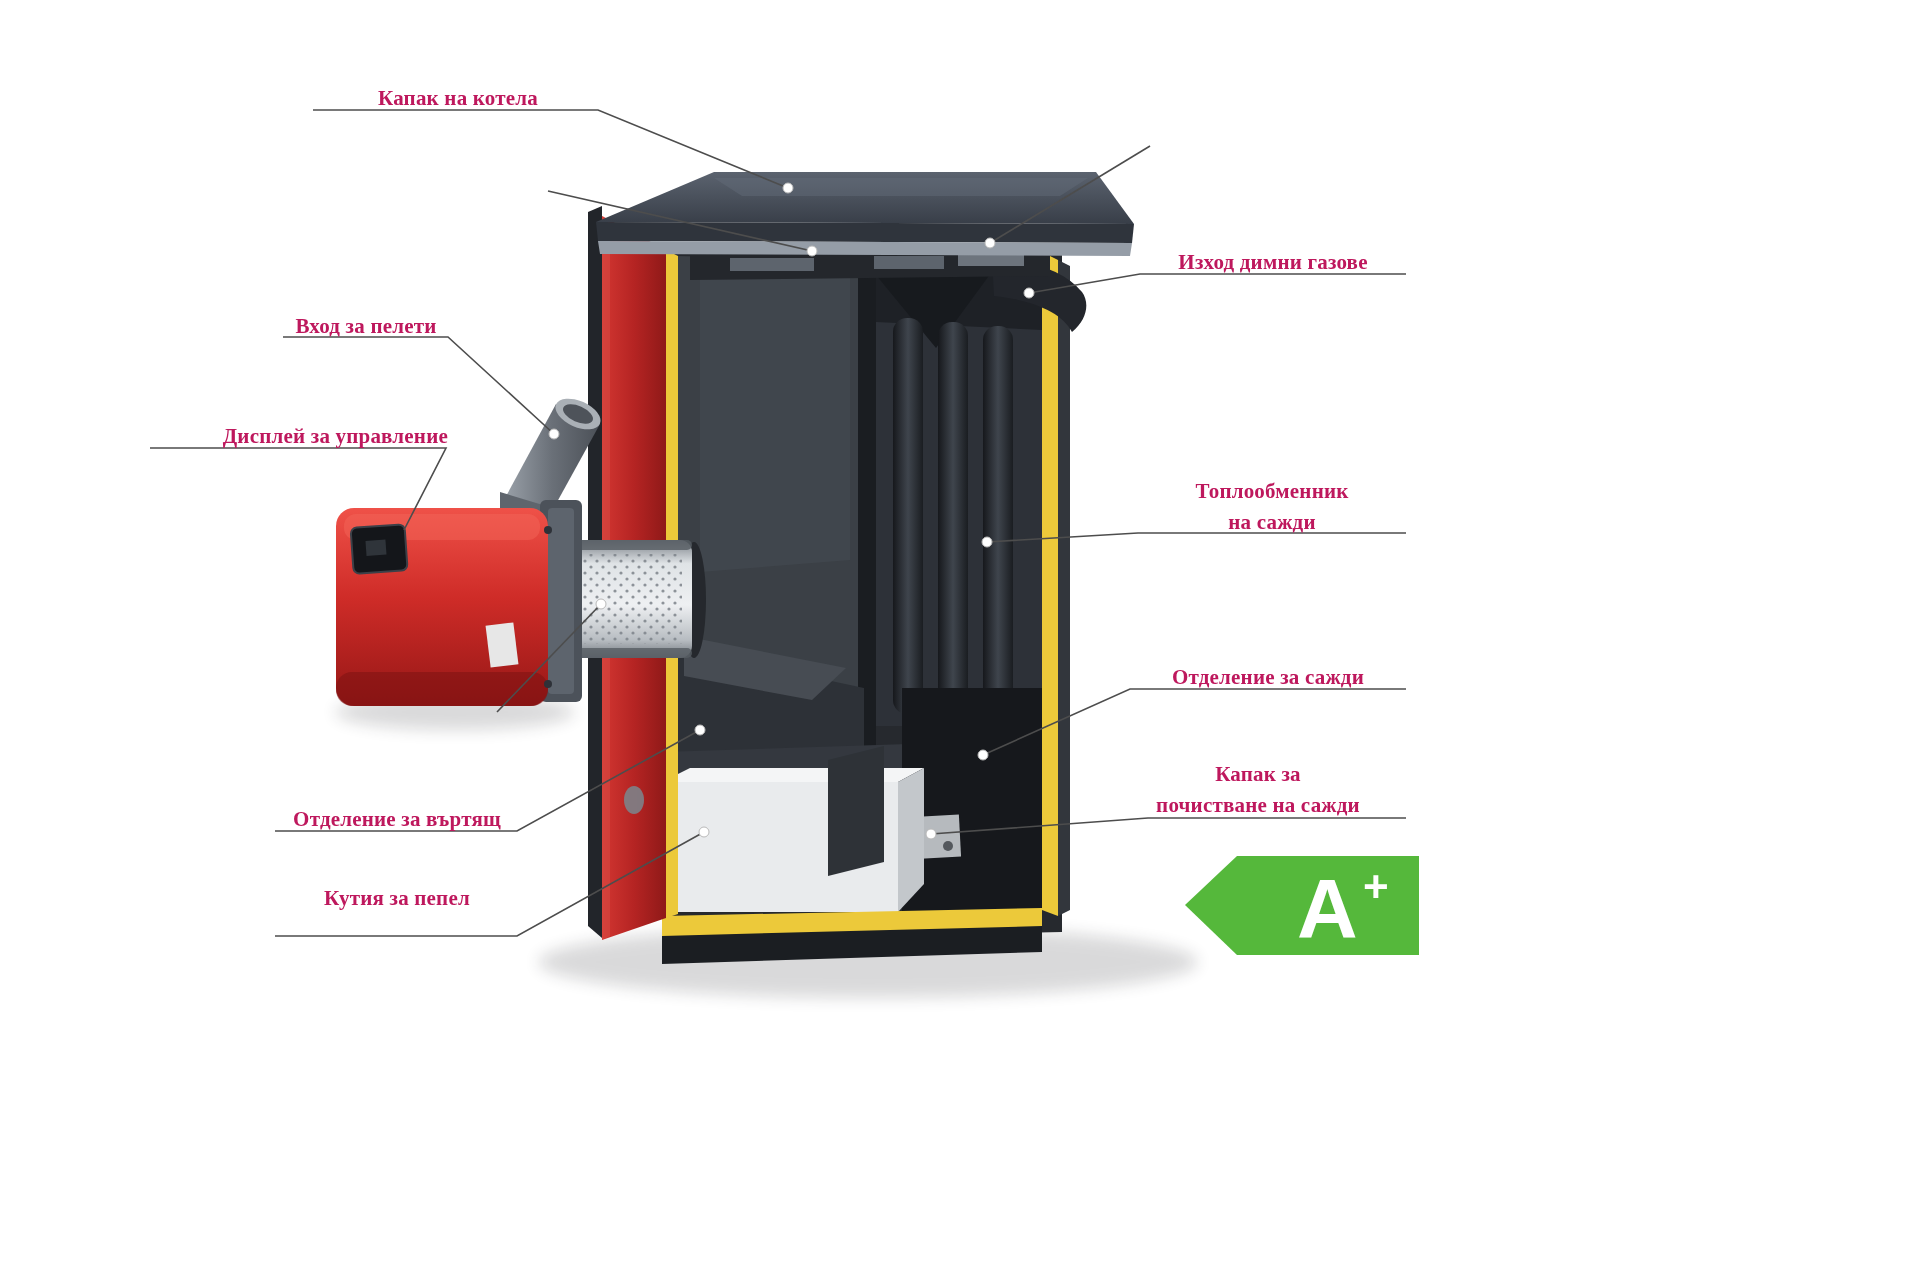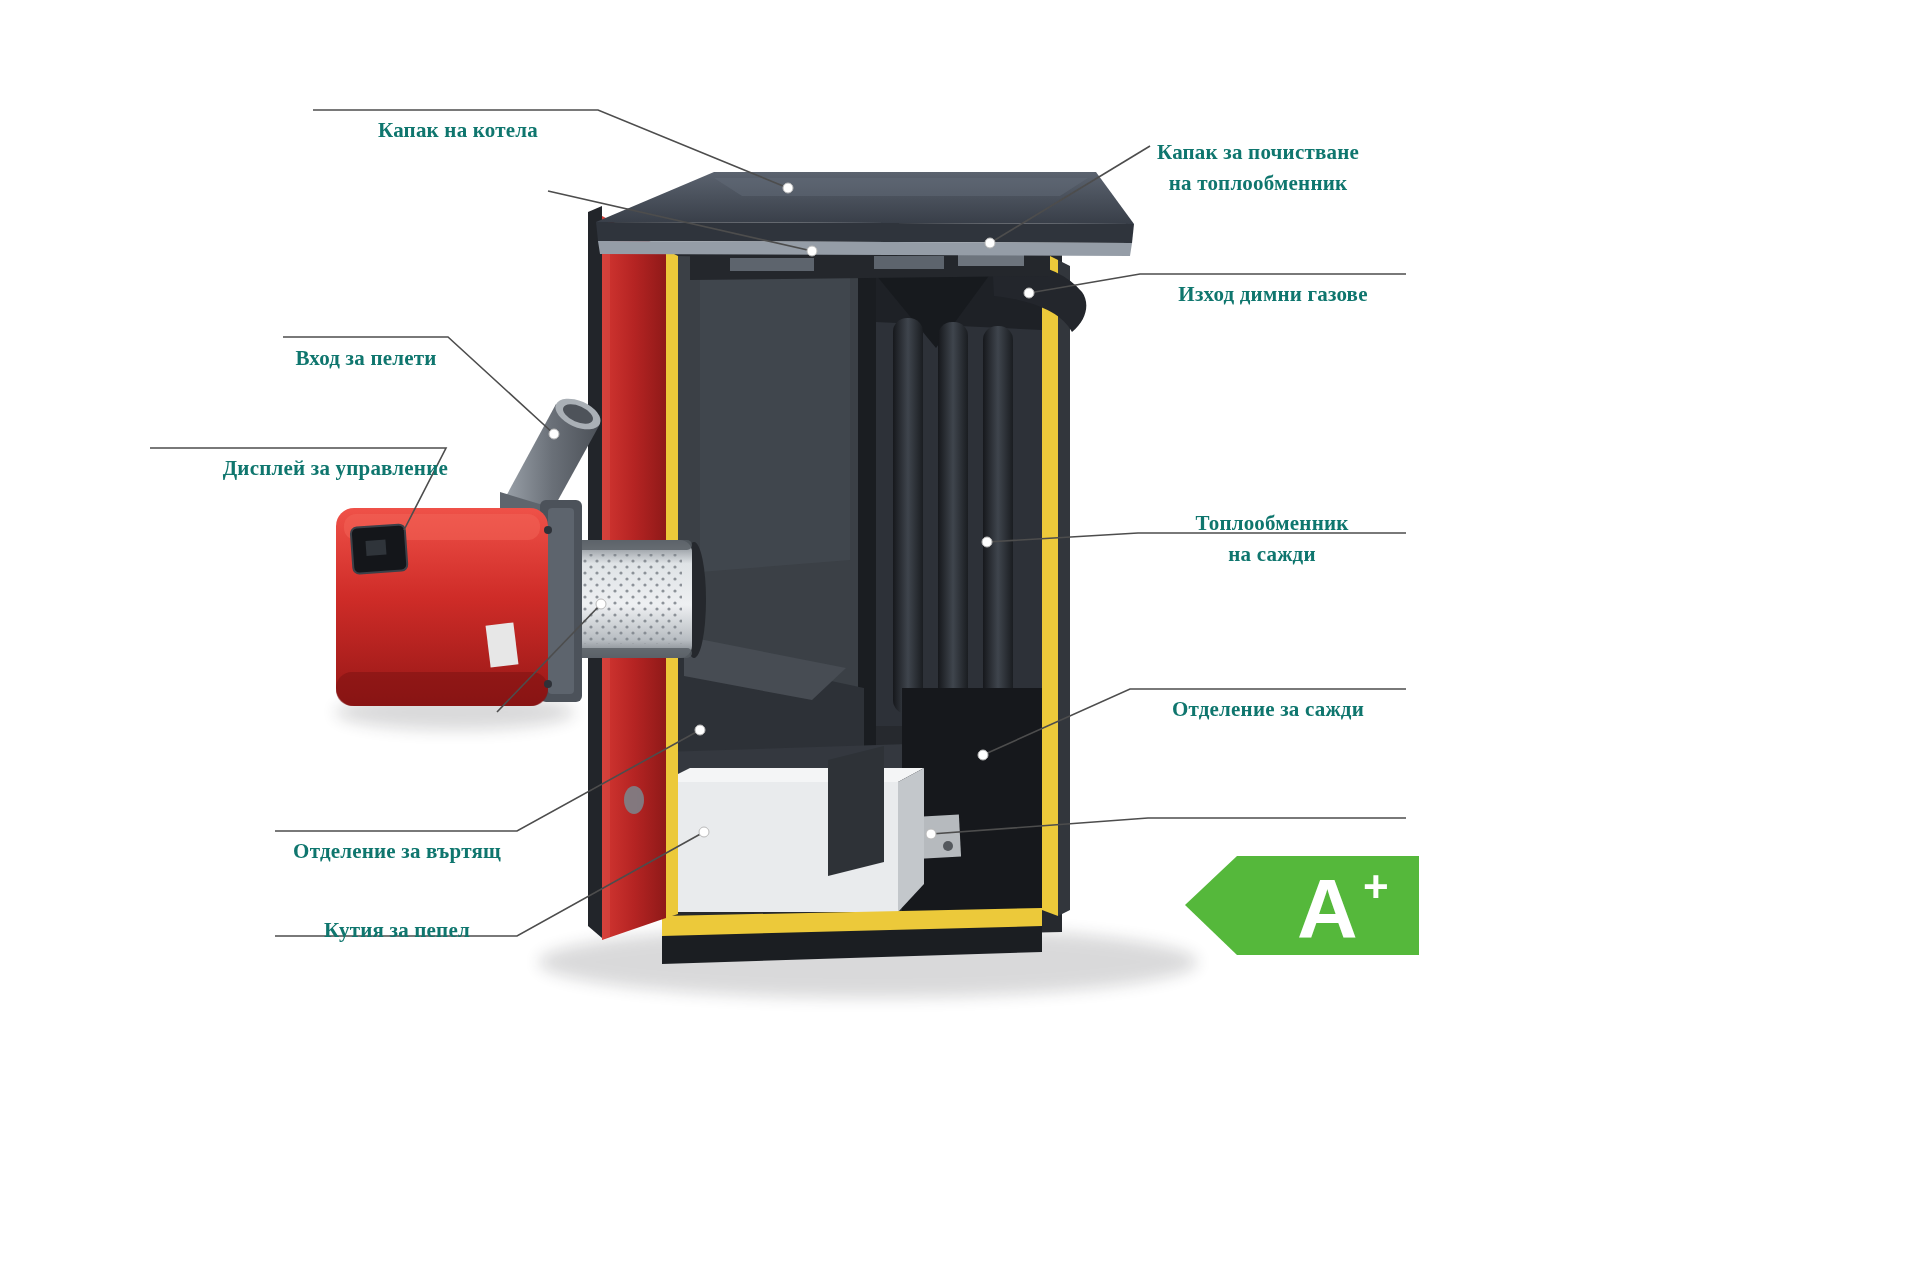--- a/index.html
+++ b/index.html
@@ -5,24 +5,23 @@
   * { margin:0; padding:0; box-sizing:border-box; }
   html,body { background:#ffffff; }
   .stage {
     position:relative; width:1919px; height:1280px;
     background:#ffffff; overflow:hidden;
     font-family:"Liberation Serif", serif;
   }
   .art { position:absolute; left:0; top:0; display:block; }
   .callout {
     position:absolute;
-    font-size:21px; font-weight:700; color:#0f766e;
+    font-size:21px; font-weight:700; color:#be185d;
     text-align:center; line-height:31px; letter-spacing:0.2px;
     white-space:nowrap;
-    margin-top:32px;
   }
   .callout span { display:block; }
   .badge-svg { position:absolute; left:1185px; top:856px; display:block; }
   .badge-letter { font-family:"Liberation Sans", sans-serif; font-weight:bold; fill:#ffffff; }
 </style>
 </head>
 <body>
 
 <div class="stage">
 
@@ -209,38 +208,38 @@
 
 
   <div class="callout" style="left:275px; top:804px; width:244px;">
     <span>Отделение за въртящ</span>
   </div>
 
   <div class="callout" style="left:275px; top:883px; width:244px;">
     <span>Кутия за пепел</span>
   </div>
 
-  <div class="callout" style="left:1146px; top:105px; width:224px;">
-    <span>Капак за почистване</span>
-    <span>на топлообменник</span>
-  </div>
 
   <div class="callout" style="left:1140px; top:247px; width:266px;">
     <span>Изход димни газове</span>
   </div>
 
   <div class="callout" style="left:1138px; top:476px; width:268px;">
     <span>Топлообменник</span>
     <span>на сажди</span>
   </div>
 
   <div class="callout" style="left:1130px; top:662px; width:276px;">
     <span>Отделение за сажди</span>
   </div>
 
+  <div class="callout" style="left:1146px; top:759px; width:224px;">
+    <span>Капак за</span>
+    <span>почистване на сажди</span>
+  </div>
 
   <svg class="badge-svg" width="234" height="99" viewBox="0 0 234 99">
     <polygon points="0,49 52,0 234,0 234,99 52,99" fill="#55b83b"></polygon>
     <text x="112" y="82" font-size="84" class="badge-letter">A</text>
     <text x="178" y="46" font-size="44" class="badge-letter">+</text>
   </svg>
 
 </div>
 
 </body></html>

